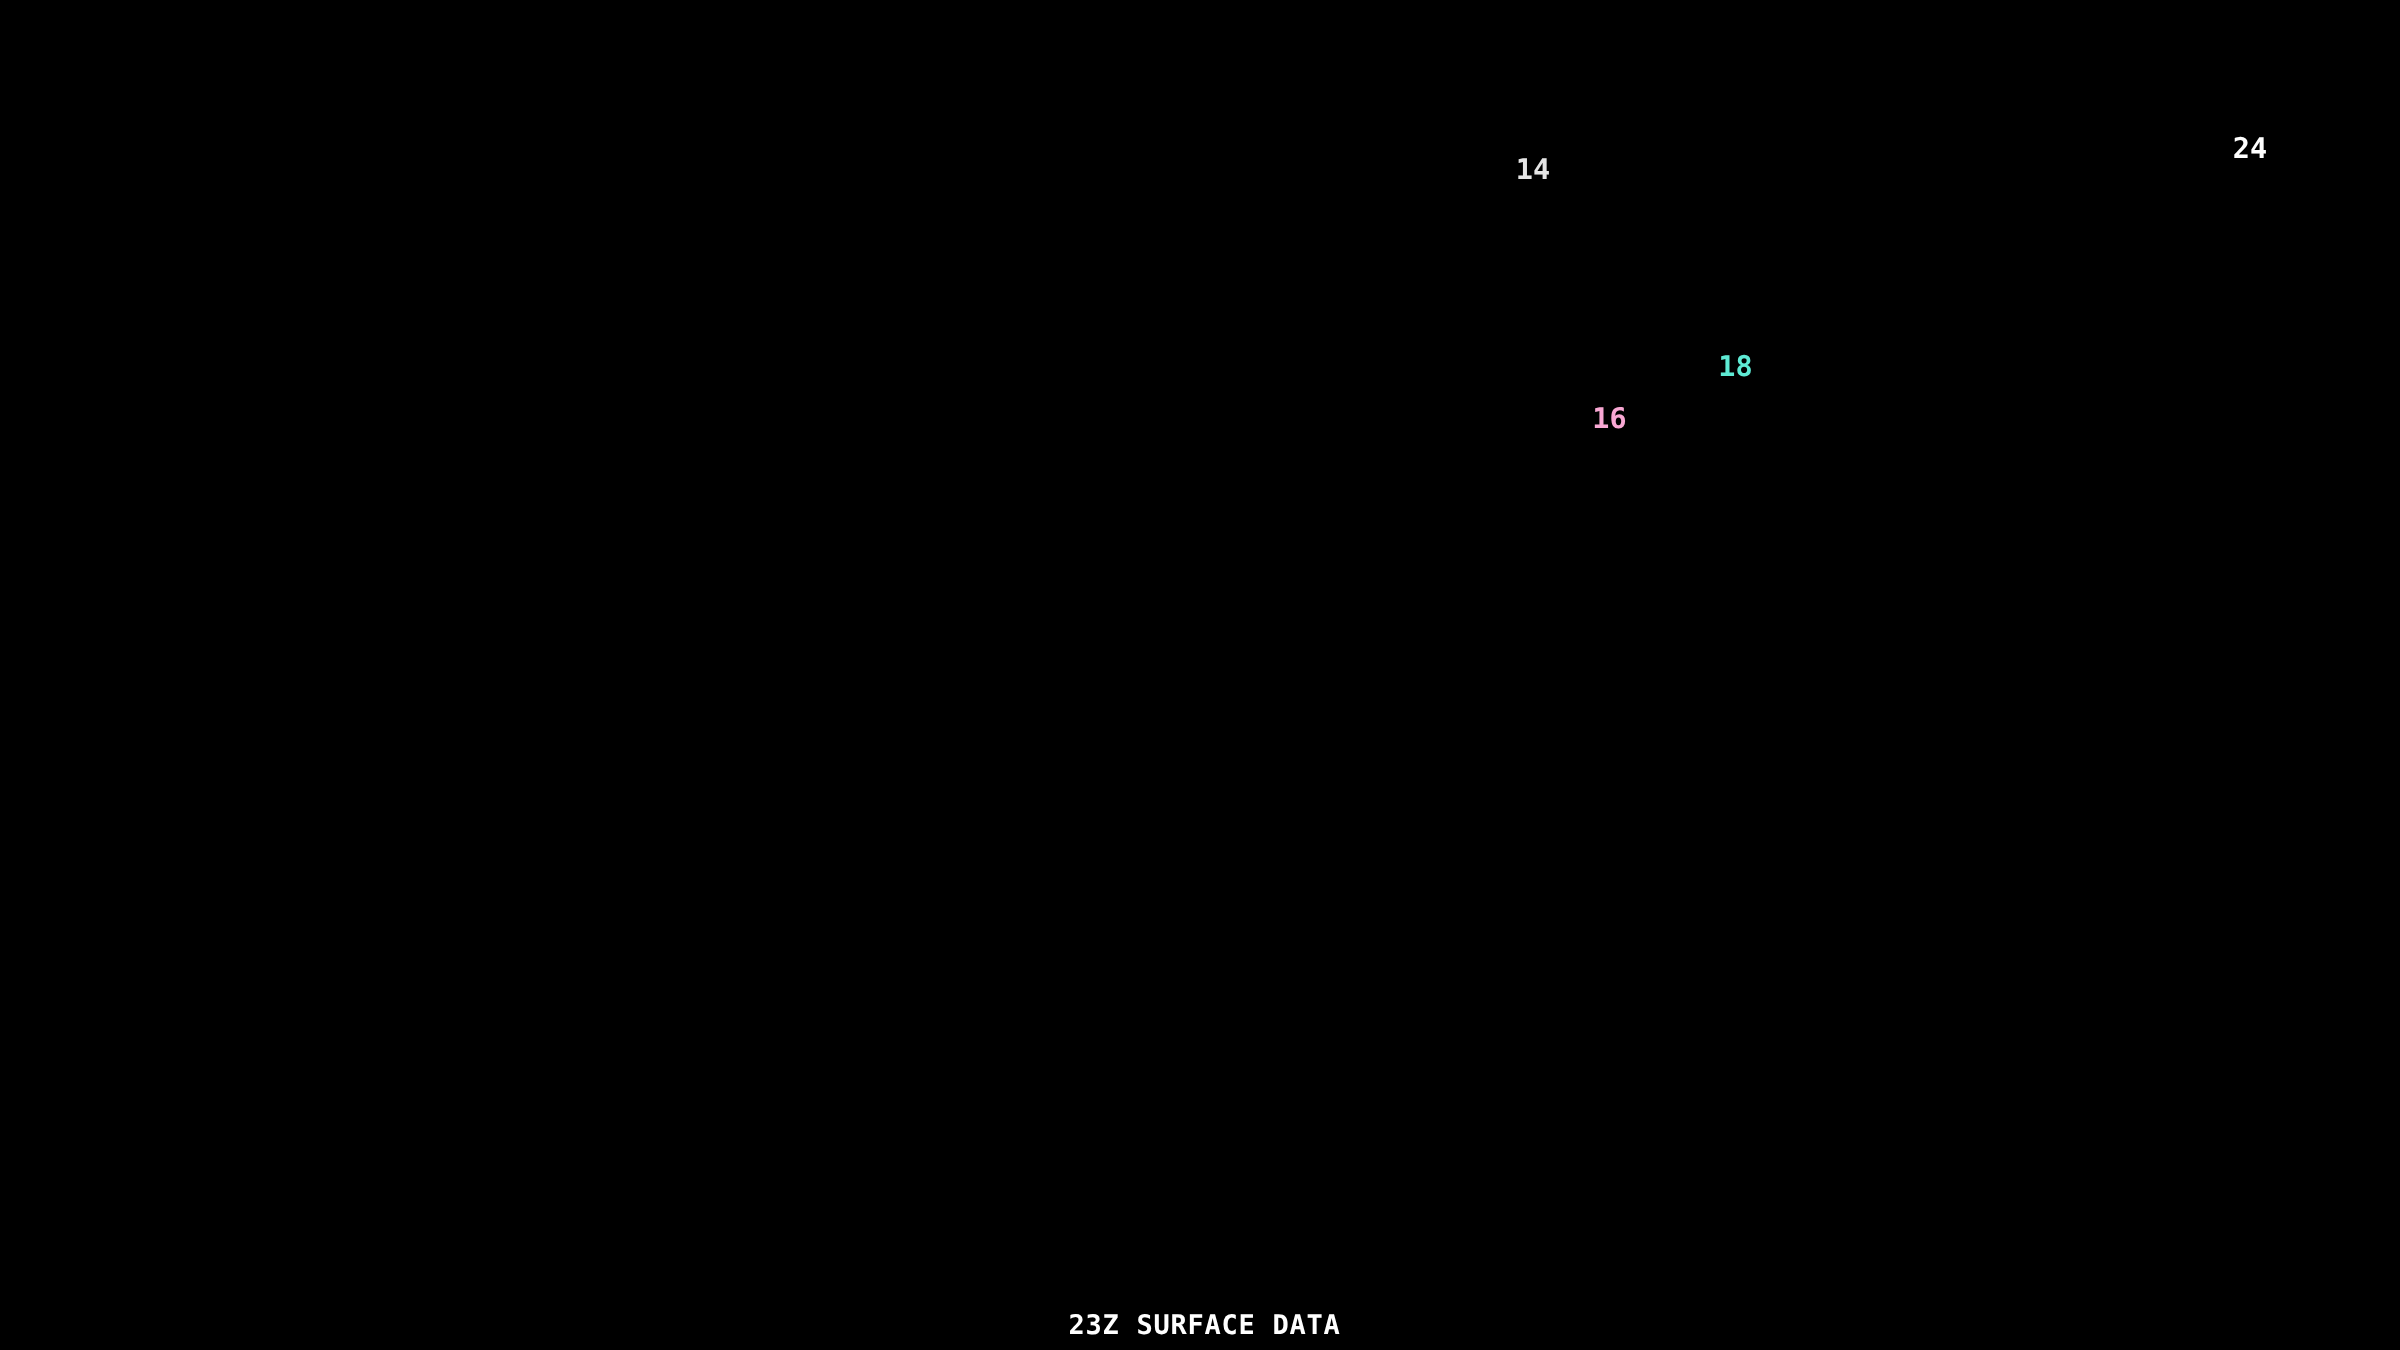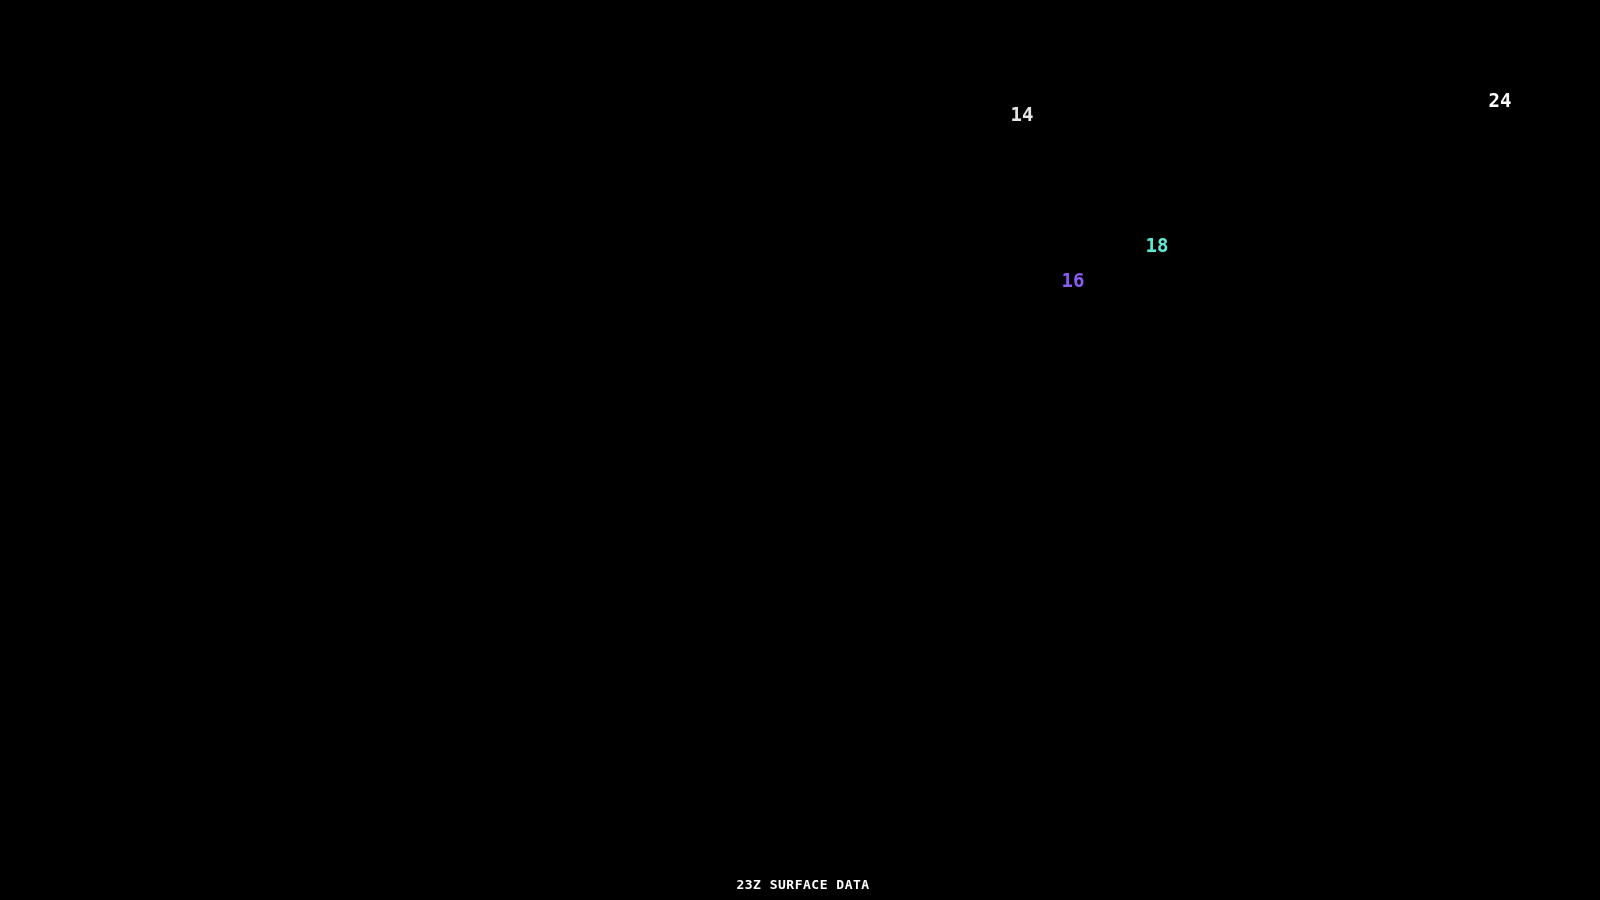--- a/index.html
+++ b/index.html
@@ -22,31 +22,31 @@
     font-size: 19px;
     font-weight: 700;
     line-height: 1;
     white-space: nowrap;
     letter-spacing: 0px;
   }
   .caption {
     position: absolute;
     transform: translate(-50%, -50%);
     color: #ffffff;
-    font-size: 13px;
+    font-size: 18px;
     font-weight: 700;
     line-height: 1;
     white-space: nowrap;
     letter-spacing: 0.5px;
   }
 </style>
 </head>
 <body>
 
 <div class="display">
   <div id="labels-layer">
       <span class="contour-label" style="left: 1022px; top: 114px; color: #e5e5e5;">14</span>
-      <span class="contour-label" style="left: 1073px; top: 280px; color: #8b5cf6;">16</span>
+      <span class="contour-label" style="left: 1073px; top: 280px; color: #f9a8d4;">16</span>
       <span class="contour-label" style="left: 1157px; top: 245px; color: #5eead4;">18</span>
       <span class="contour-label" style="left: 1500px; top: 100px; color: rgb(255, 255, 255);">24</span>
     </div>
   <div class="caption" id="caption" style="left: 803px; top: 884px; color: rgb(255, 255, 255);">23Z SURFACE DATA</div>
 </div>
 
 </body></html>

